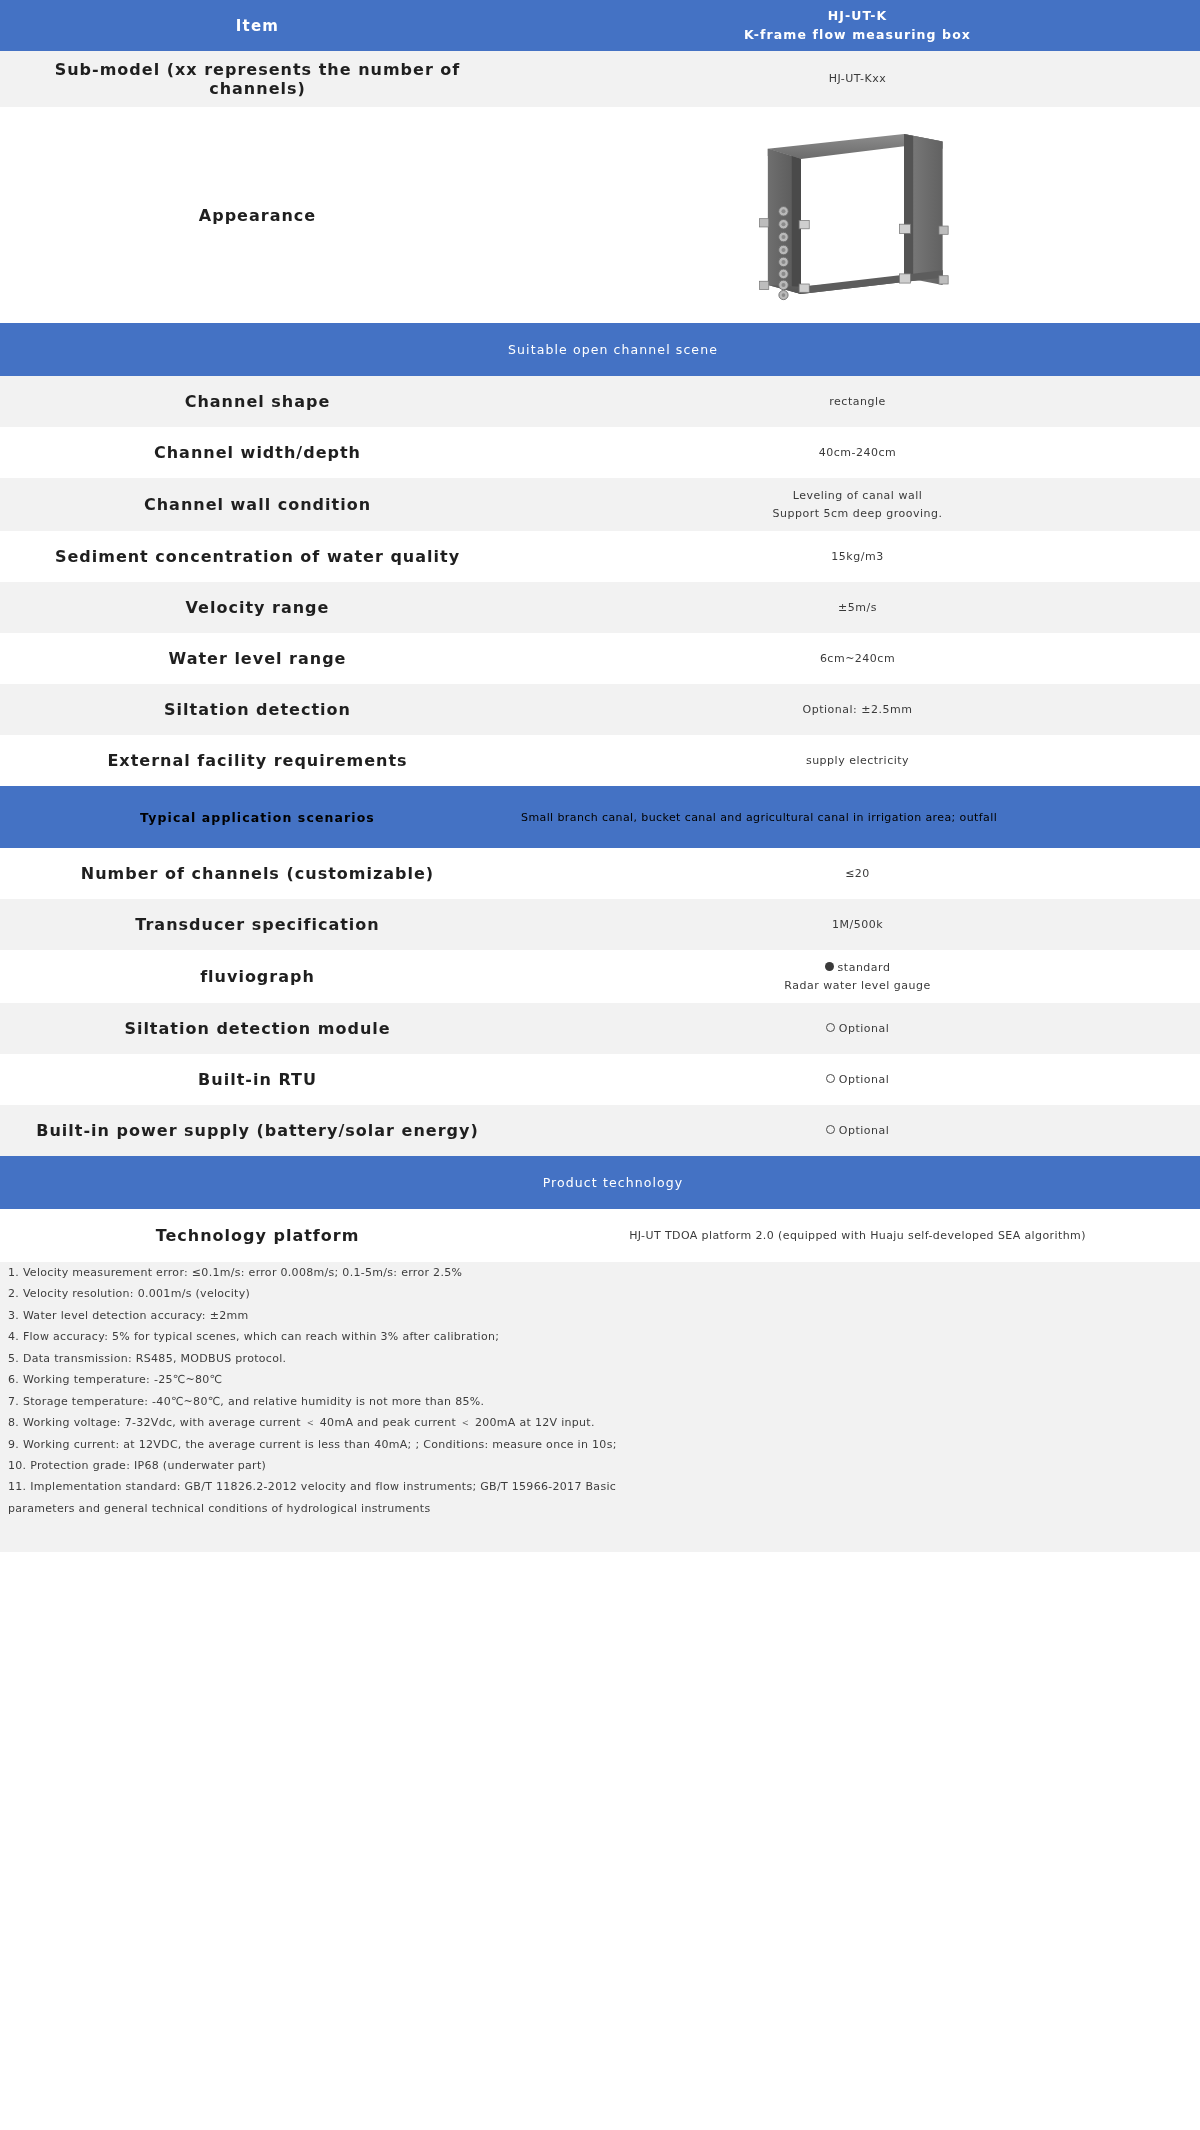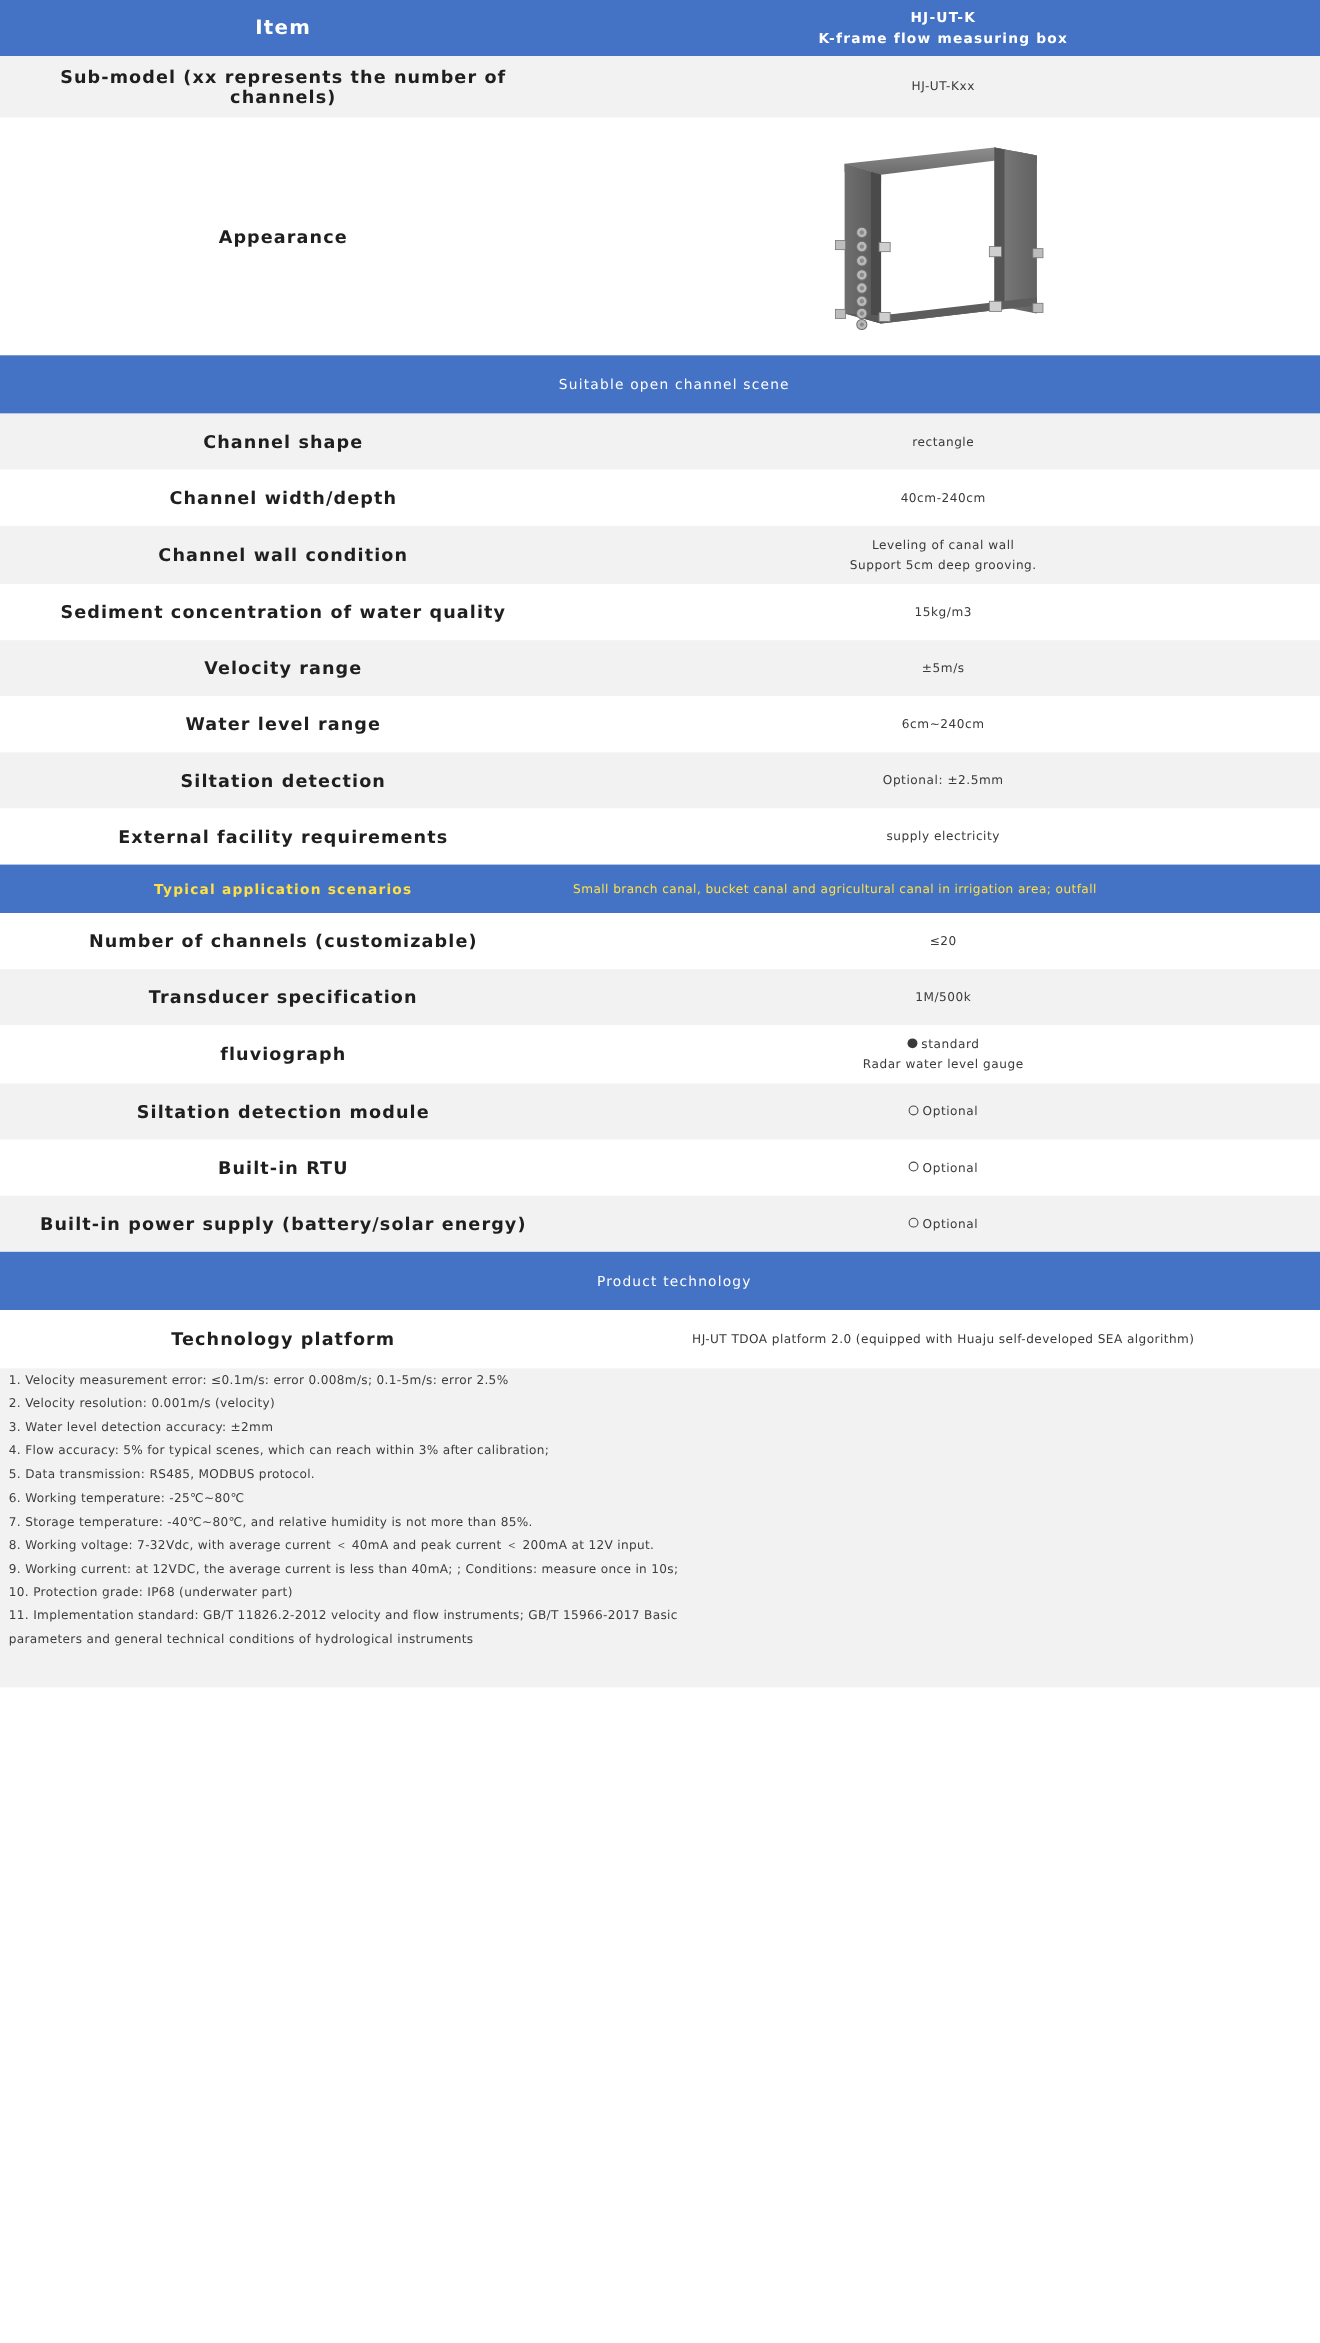--- a/index.html
+++ b/index.html
@@ -46,21 +46,21 @@
     padding: 16px 10px;
     letter-spacing: 0.5px;
   }
   
   .row.header {
     background: #4472c4;
     color: #ffffff;
     height: 51px;
   }
   .row.header .cell-label {
-    font-size: 18px;
+    font-size: 15px;
     font-weight: bold;
     letter-spacing: 1.2px;
   }
   .row.header .cell-value {
     font-size: 12.5px;
     font-weight: bold;
     line-height: 1.45;
     letter-spacing: 1.1px;
     flex-direction: column;
   }
@@ -94,22 +94,22 @@
   .section-wrap {
     position: relative;
     width: 1200px;
     display: flex;
     align-items: center;
     height: 53px;
   }
   
   .row.blue-data {
     background: #4472c4;
-    color: #fde047;
-    height: 44px;
+    color: #000000;
+    height: 62px;
   }
   .row.blue-data .cell-label {
     font-size: 12.5px;
     font-weight: bold;
     letter-spacing: 1.1px;
   }
   .row.blue-data .cell-value {
     font-size: 11px;
     letter-spacing: 0.4px;
     justify-content: flex-start;

